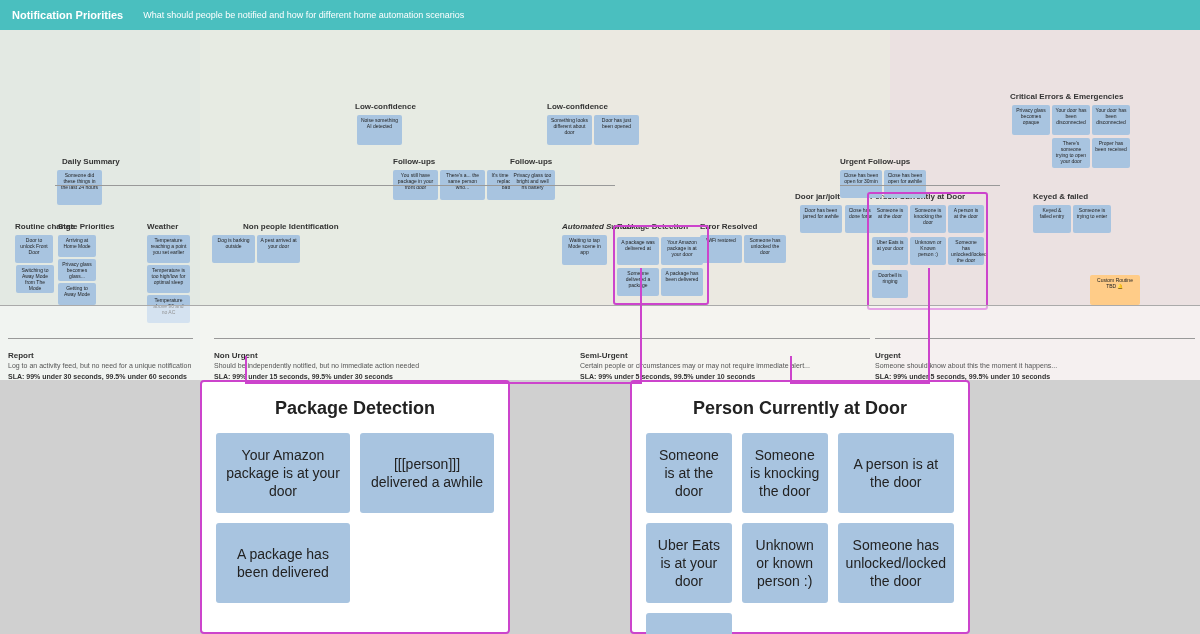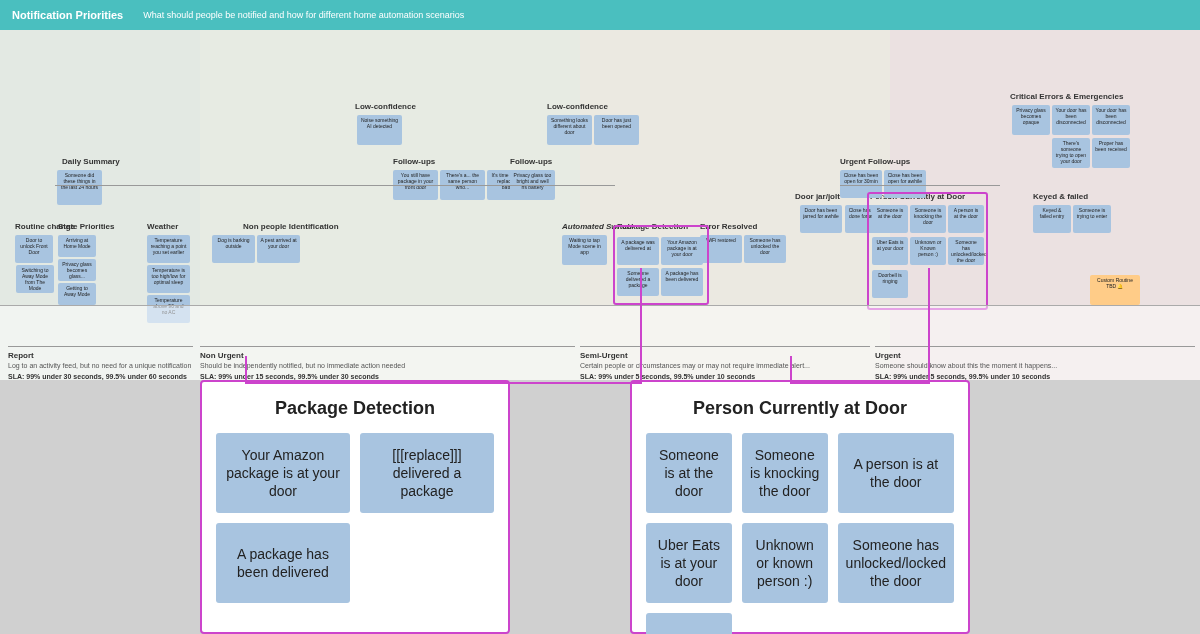--- a/index.html
+++ b/index.html
@@ -65,21 +65,21 @@
       line-height: 1.2;
     }
 
     
     .sla-section {
       position: absolute;
       bottom: 0;
       font-size: 7px;
       color: #333;
       border-top: 1px solid #999;
-      padding-top: 4px;
+      padding-top: 12px;
     }
 
     
     .highlight-box {
       position: absolute;
       border: 2px solid #cc44cc;
       border-radius: 3px;
       background: transparent;
     }
 
@@ -248,21 +248,21 @@
 
   <div class="highlight-box" style="left:613px;top:195px;width:96px;height:80px;"></div>
   <div class="highlight-box" style="left:867px;top:162px;width:121px;height:118px;"></div>
 
   <div style="position:absolute;bottom:0;left:0;right:0;height:75px;background:rgba(255,255,255,0.5);border-top:1px solid #aaa;display:flex;">
     <div class="sla-section" style="left:8px;width:185px;">
       <div style="font-weight:bold;font-size:8px;">Report</div>
       <div style="font-size:7px;color:#555;margin-top:2px;">Log to an activity feed, but no need for a unique notification</div>
       <div style="font-size:7px;margin-top:4px;font-weight:bold;">SLA: 99% under 30 seconds, 99.5% under 60 seconds</div>
     </div>
-    <div class="sla-section" style="left:200px;width:375px;margin-top:8px;">
+    <div class="sla-section" style="left:214px;width:375px;margin-top:8px;">
       <div style="font-weight:bold;font-size:8px;">Non Urgent</div>
       <div style="font-size:7px;color:#555;margin-top:2px;">Should be independently notified, but no immediate action needed</div>
       <div style="font-size:7px;margin-top:4px;font-weight:bold;">SLA: 99% under 15 seconds, 99.5% under 30 seconds</div>
     </div>
     <div class="sla-section" style="left:875px;width:320px;">
       <div style="font-weight:bold;font-size:8px;">Urgent</div>
       <div style="font-size:7px;color:#555;margin-top:2px;">Someone should know about this the moment it happens...</div>
       <div style="font-size:7px;margin-top:4px;font-weight:bold;">SLA: 99% under 5 seconds, 99.5% under 10 seconds</div>
     </div>
     <div class="sla-section" style="left:580px;width:290px;">
@@ -289,21 +289,21 @@
 
   <div style="flex:0 0 160px;"></div>
 
   <div id="package-card" class="expanded-card">
     <div class="card-title">Package Detection</div>
     <div class="card-grid">
       <div class="sticky-note">
         <span>Your Amazon package is at your door</span>
       </div>
       <div class="sticky-note">
-        <span>[[[replace]]] delivered a package</span>
+        <span>[[[person]]] delivered a awhile</span>
       </div>
       <div class="sticky-note">
         <span>A package has been delivered</span>
       </div>
     </div>
   </div>
 
   <div style="flex:0 0 80px;"></div>
 
   <div id="person-card" class="expanded-card">

